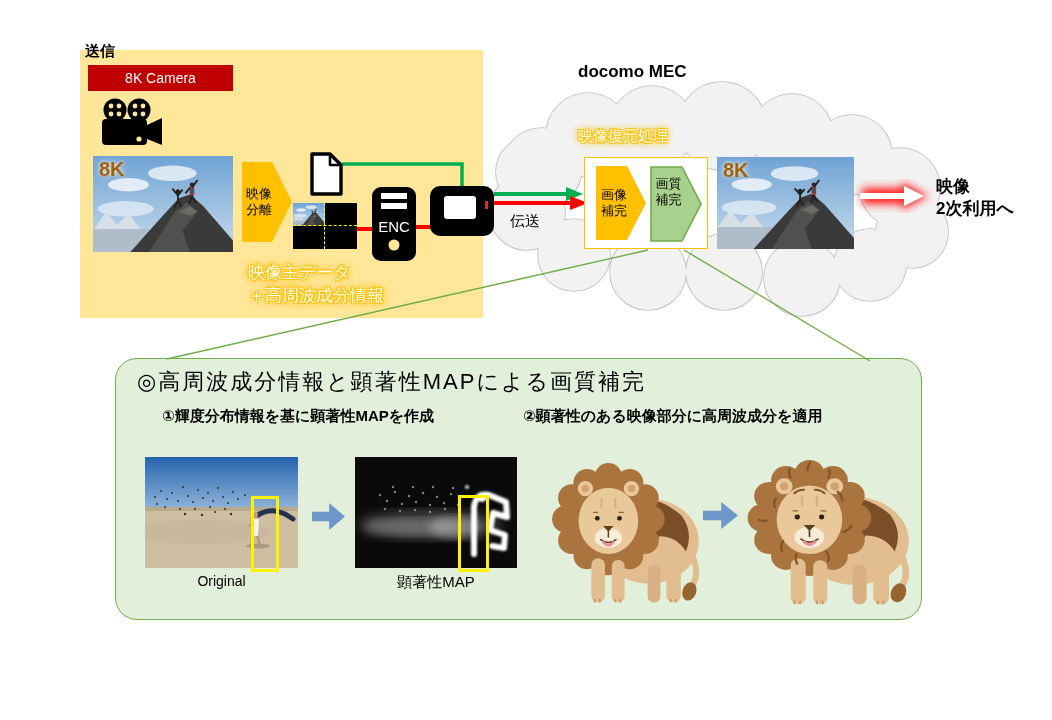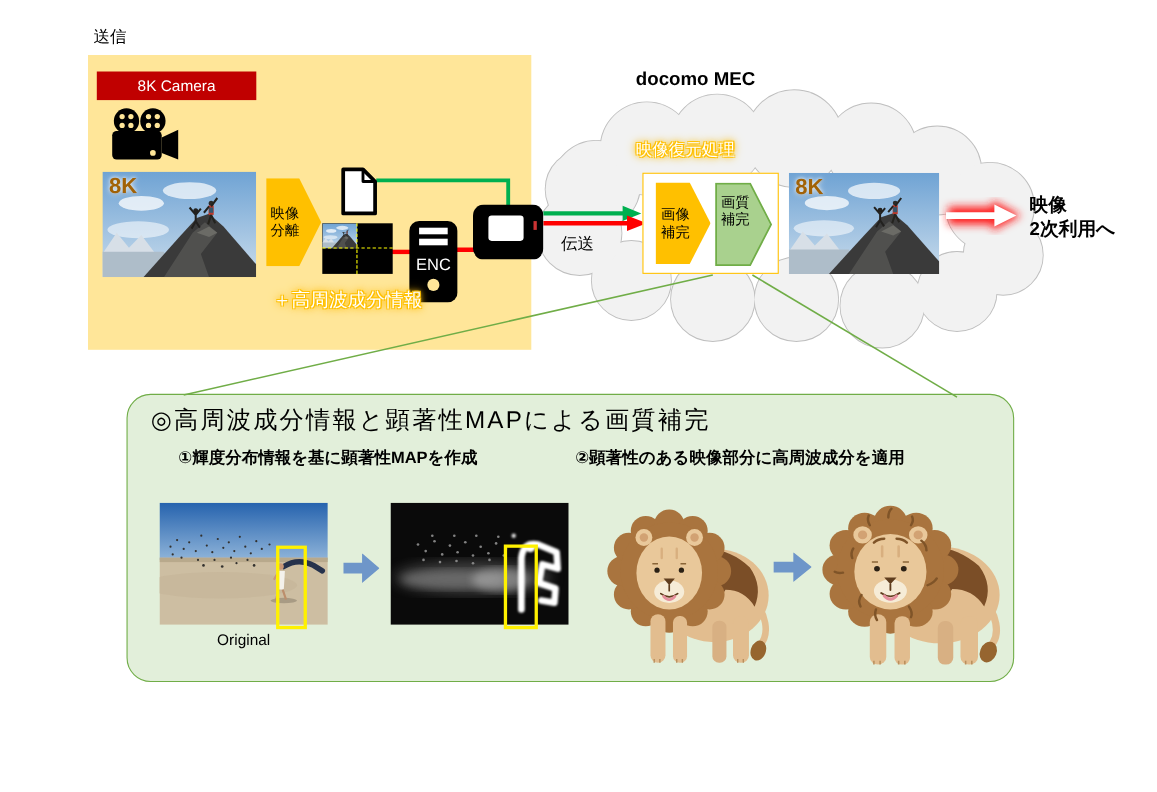--- a/index.html
+++ b/index.html
@@ -202,21 +202,21 @@
             <path d="M92 46 Q95 41 93 37"></path>
           <path d="M56 64 Q60 60 66 60"></path>
             <path d="M88 64 Q84 60 78 60"></path>
         </g>
       </symbol>
     </defs>
   </svg>
 
   <div class="abs sender-panel" style="left:80px;top:50px;width:403px;height:268px;"></div>
 
-  <div class="abs label" style="left:85px;top:24px;font-size:15px;font-weight:normal;">送信</div>
+  <div class="abs label" style="left:85px;top:42px;font-size:15px;font-weight:bold;">送信</div>
 
   <svg class="abs" style="left:480px;top:75px;" width="490" height="250" viewBox="480 75 490 250">
     <g stroke="#BFBFBF" stroke-width="1.6" fill="#F2F2F2">
       <circle cx="542" cy="168" r="40"></circle>
         <circle cx="588" cy="135" r="42"></circle>
         <circle cx="652" cy="128" r="42"></circle>
       <circle cx="722" cy="126" r="44"></circle>
         <circle cx="792" cy="135" r="41"></circle>
         <circle cx="852" cy="155" r="40"></circle>
       <circle cx="900" cy="188" r="40"></circle>
@@ -318,37 +318,38 @@
   </svg>
 
   <div class="abs" style="left:293px;top:203px;width:64px;height:46px;background:#000;">
     <svg class="abs" style="left:0;top:0;" width="32" height="23" viewBox="0 0 150 100" preserveAspectRatio="none">
         <use href="#mountain-photo"></use>
       </svg>
     <div class="abs" style="left:0;top:22px;width:64px;border-top:1.5px dashed #FFFF00;"></div>
     <div class="abs" style="left:31px;top:0;height:46px;border-left:1.5px dashed #FFFF00;"></div>
   </div>
 
-  <div class="abs" style="left:372px;top:201px;width:44px;height:74px;">
+  <div class="abs" style="left:372px;top:187px;width:44px;height:74px;">
     <svg width="44" height="74" viewBox="0 0 44 74">
       <rect width="44" height="74" rx="9" fill="#000"></rect>
       <rect x="9" y="6" width="26" height="6" fill="#fff"></rect>
       <rect x="9" y="16" width="26" height="6" fill="#fff"></rect>
       <circle cx="22" cy="58" r="5.5" fill="#FFE699"></circle>
     </svg>
     <div class="abs" style="left:0;top:31px;width:44px;text-align:center;color:#fff;font-size:15px;">ENC</div>
   </div>
 
   <svg class="abs" style="left:430px;top:186px;" width="64" height="50" viewBox="0 0 64 50">
     <rect width="64" height="50" rx="10" fill="#000"></rect>
     <rect x="14" y="10" width="32" height="23" rx="3" fill="#fff"></rect>
     <rect x="55" y="15" width="3" height="8" fill="#C33"></rect>
   </svg>
 
   <div class="abs glowtext" style="left:248px;top:261px;font-size:17px;line-height:23px;">
+    <div>映像主データ</div>
     <div>＋高周波成分情報</div>
   </div>
 
   <div class="abs label" style="left:510px;top:212px;font-size:15px;">伝送</div>
 
   <div class="abs label" style="left:578px;top:62px;font-size:17px;font-weight:bold;">docomo MEC</div>
 
   <div class="abs glowtext" style="left:578px;top:127px;font-size:15px;">映像復元処理</div>
 
   <div class="abs" style="left:584px;top:157px;width:124px;height:92px;background:#fff;border:1.6px solid #FFC000;box-sizing:border-box;"></div>
@@ -395,20 +396,21 @@
   <div class="abs photocap" style="left:145px;top:573px;width:153px;">Original</div>
 
   <div class="abs bluearrow" style="left:312px;top:503px;width:33px;height:27px;"></div>
 
   <div class="abs" style="left:355px;top:457px;width:162px;height:111px;">
     <svg width="162" height="111" viewBox="0 0 162 111" preserveAspectRatio="none">
         <use href="#saliency-map"></use>
       </svg>
   </div>
   <div class="abs hlbox" style="left:458px;top:495px;width:25px;height:71px;"></div>
+  <div class="abs photocap" style="left:355px;top:573px;width:162px;font-size:15px;">顕著性MAP</div>
 
   <svg class="abs" style="left:547px;top:441px;" width="162" height="170" viewBox="0 0 190 200" preserveAspectRatio="none">
     <use href="#lion"></use>
   </svg>
   <div class="abs bluearrow" style="left:703px;top:502px;width:35px;height:27px;"></div>
   <svg class="abs" style="left:742px;top:437px;" width="178" height="176" viewBox="0 0 190 200" preserveAspectRatio="none">
     <use href="#lion"></use>
       <use href="#lion-detail"></use>
   </svg>
 

